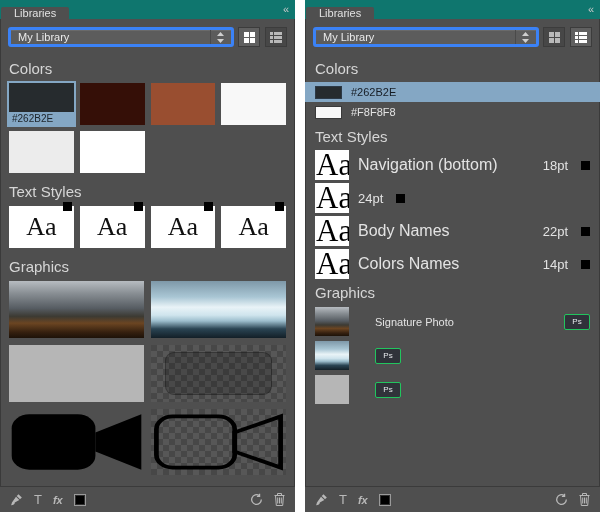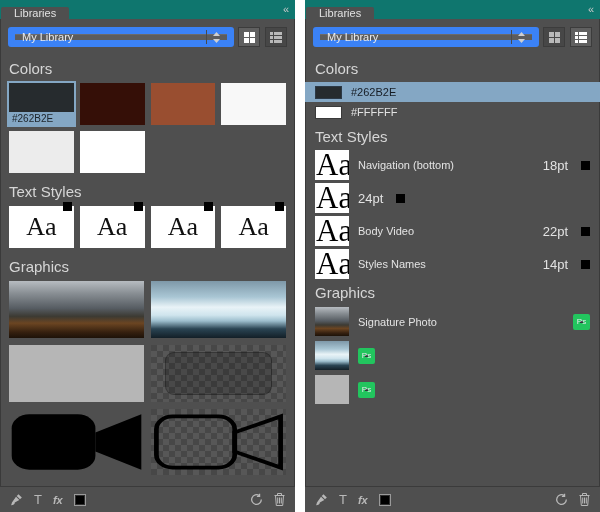--- a/index.html
+++ b/index.html
@@ -29,21 +29,21 @@
     font-size:11px; color:#e2e2e2; border-radius:2px 2px 0 0; margin-left:1px;
   }
   .collapse {
     margin-left:auto; color:#c9c9c9; font-size:11px; line-height:19px;
     padding:0 7px; cursor:pointer; letter-spacing:-1px;
   }
 
   
   .toprow { display:flex; gap:4px; padding:8px 8px; align-items:center; flex:0 0 auto; }
   .dropdown {
-    flex:1; height:20px; background:#5c5c5c; border:7px solid #3b82f6;
+    flex:1; height:20px; background:#5c5c5c; border:3px solid #3b82f6;
     border-radius:3px; display:flex; align-items:center; padding:0 7px;
     font-size:11px; color:#eaeaea;
     box-shadow:inset 0 1px 0 rgba(255,255,255,.09);
   }
   .dd-stepper { margin-left:auto; display:flex; align-items:center; color:#cfcfcf; padding-left:6px; border-left:1px solid #4a4a4a; height:14px; }
   .viewbtn {
     width:22px; height:20px; border:1px solid #3c3c3c; background:#474747;
     color:#b9b9b9; display:flex; align-items:center; justify-content:center; cursor:pointer;
   }
   .viewbtn.active { background:#606060; color:#ffffff; }
@@ -98,29 +98,29 @@
   
   .color-row { display:flex; align-items:center; height:20px; padding:0 10px; gap:9px; font-size:11px; color:#e3e3e3; cursor:pointer; }
   .color-row.selected { color:#161d25; }
   .color-chip { width:27px; height:13px; border:1px solid #3a3a3a; flex:0 0 auto; }
   .color-row.selected .color-chip { border-color:#2c3946; }
   .colors-list { margin-bottom:6px; }
 
   .tsl-row { display:flex; align-items:center; height:30px; margin-bottom:3px; padding:0 10px; gap:9px; cursor:pointer; }
   .tsl-thumb { width:34px; height:30px; background:#ffffff; overflow:hidden; position:relative; flex:0 0 auto; }
   .tsl-thumb .aa2 { font-family:"Liberation Serif", serif; font-size:31px; line-height:31px; color:#000; position:absolute; left:1px; top:-1px; white-space:nowrap; }
-  .tsl-name { flex:1; font-size:11px; color:#e3e3e3; white-space:nowrap; overflow:hidden; }
+  .tsl-name { flex:1; font-size:16px; color:#e3e3e3; white-space:nowrap; overflow:hidden; }
   .tsl-size { font-size:13px; color:#e3e3e3; }
   .tsl-chip { width:9px; height:9px; background:#000; margin-left:4px; flex:0 0 auto; }
 
-  .gfxl-row { display:flex; align-items:center; height:31px; margin-bottom:3px; padding:0 10px; gap:9px; cursor:pointer; }
+  .gfxl-row { display:flex; align-items:center; height:31px; margin-bottom:3px; padding:0 10px; gap:26px; cursor:pointer; }
   .gfxl-thumb { width:34px; height:29px; flex:0 0 auto; position:relative; }
   .gfxl-name { flex:1; font-size:11px; color:#e3e3e3; white-space:nowrap; overflow:hidden; }
   .ps-badge {
-    width:17px; height:16px; background:#30333a; border:7px solid #22c55e; border-radius:2px;
+    width:26px; height:16px; background:#30333a; border:1px solid #22c55e; border-radius:2px;
     color:#e6e9ec; font-size:8px; display:flex; align-items:center; justify-content:center; flex:0 0 auto;
   }
 
   
   .bottombar {
     margin-top:auto; flex:0 0 auto; height:26px; border-top:1px solid #3b3b3b;
     display:flex; align-items:center; gap:11px; padding:0 10px; background:#4f4f4f;
   }
   .bb-icon { color:#b8b8b8; display:flex; align-items:center; cursor:pointer; }
   .bb-text { font-size:13px; line-height:1; }
@@ -288,22 +288,22 @@
   </div>
 
   <div class="content noside">
     <div class="sec-label">Colors</div>
     <div class="colors-list">
       <div class="color-row selected" style="background: rgb(132, 167, 196);">
         <span class="color-chip" style="background: rgb(38, 43, 46);"></span>
         <span>#262B2E</span>
       </div>
       <div class="color-row">
-        <span class="color-chip" style="background: rgb(255, 255, 255);"></span>
-        <span>#FFFFFF</span>
+        <span class="color-chip" style="background: rgb(248, 248, 248);"></span>
+        <span>#F8F8F8</span>
       </div>
     </div>
 
     <div class="sec-label">Text Styles</div>
     <div>
       <div class="tsl-row">
         <span class="tsl-thumb">
             <span class="aa2">Aa</span>
           </span>
         <span class="tsl-name">Navigation (bottom)</span>
@@ -314,29 +314,29 @@
         <span class="tsl-thumb">
             <span class="aa2">Aa</span>
           </span>
         <span class="tsl-size">24pt</span>
         <span class="tsl-chip"></span>
       </div>
       <div class="tsl-row">
         <span class="tsl-thumb">
             <span class="aa2">Aa</span>
           </span>
-        <span class="tsl-name">Body Video</span>
+        <span class="tsl-name">Body Names</span>
         <span class="tsl-size">22pt</span>
         <span class="tsl-chip"></span>
       </div>
       <div class="tsl-row">
         <span class="tsl-thumb">
             <span class="aa2">Aa</span>
           </span>
-        <span class="tsl-name">Styles Names</span>
+        <span class="tsl-name">Colors Names</span>
         <span class="tsl-size">14pt</span>
         <span class="tsl-chip"></span>
       </div>
     </div>
 
     <div class="sec-label">Graphics</div>
     <div>
       <div class="gfxl-row">
         <span class="gfxl-thumb" data-thumb="storm-photo"></span>
         <span class="gfxl-name">Signature Photo</span>

